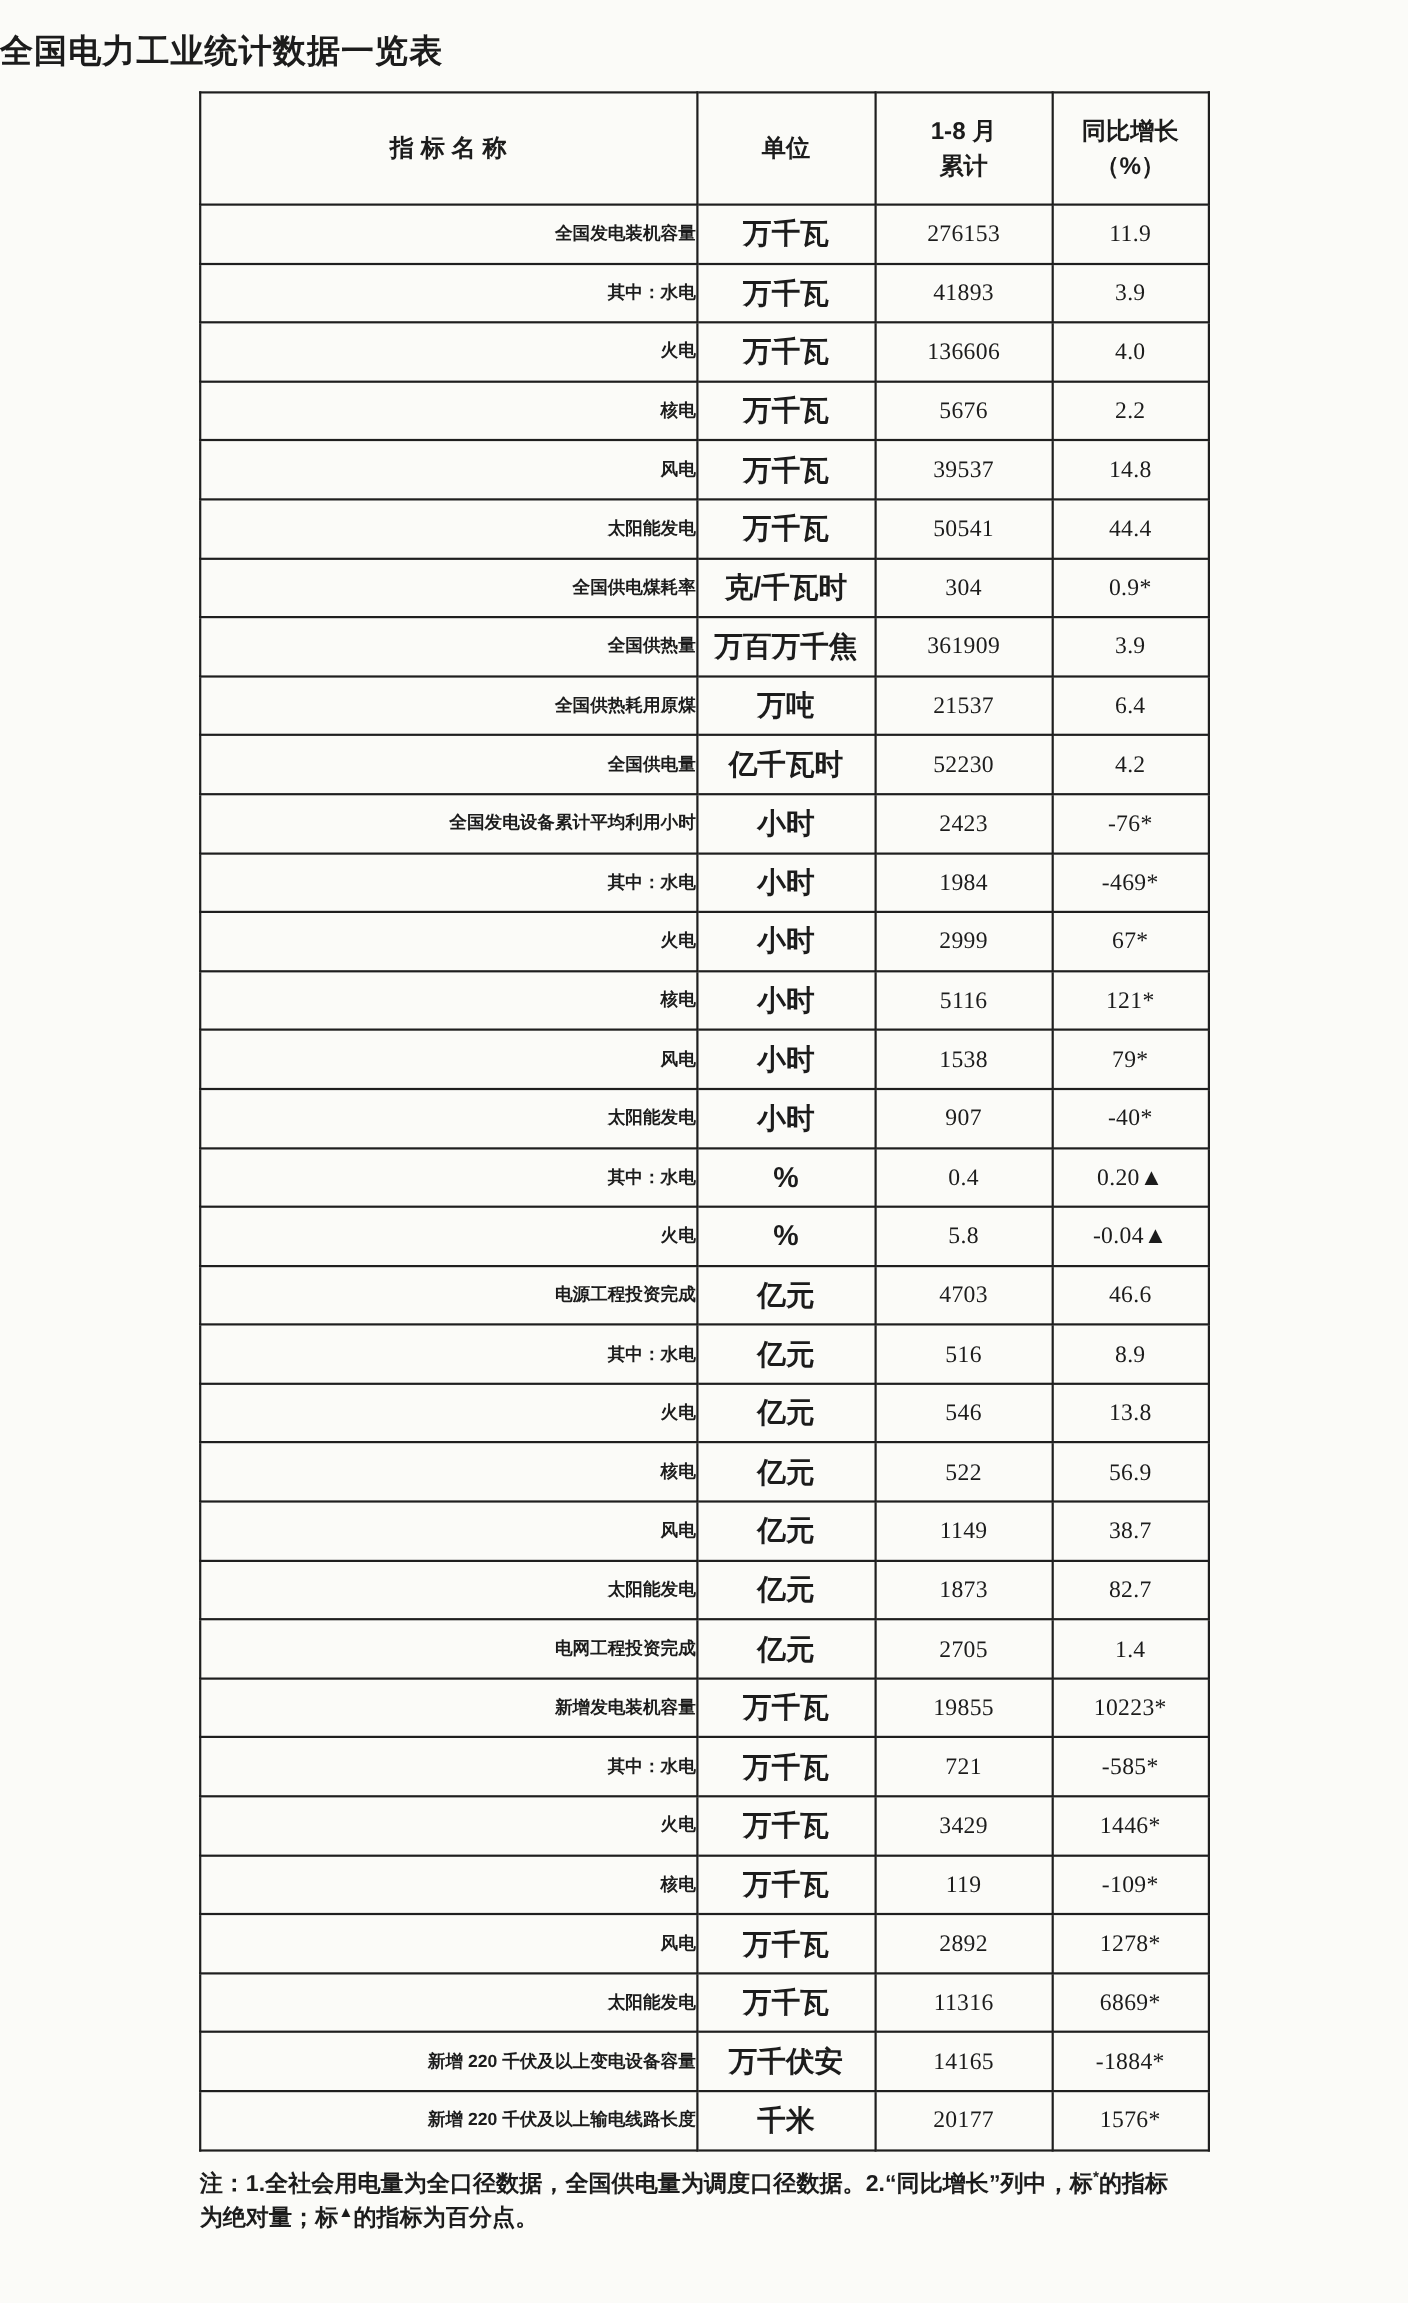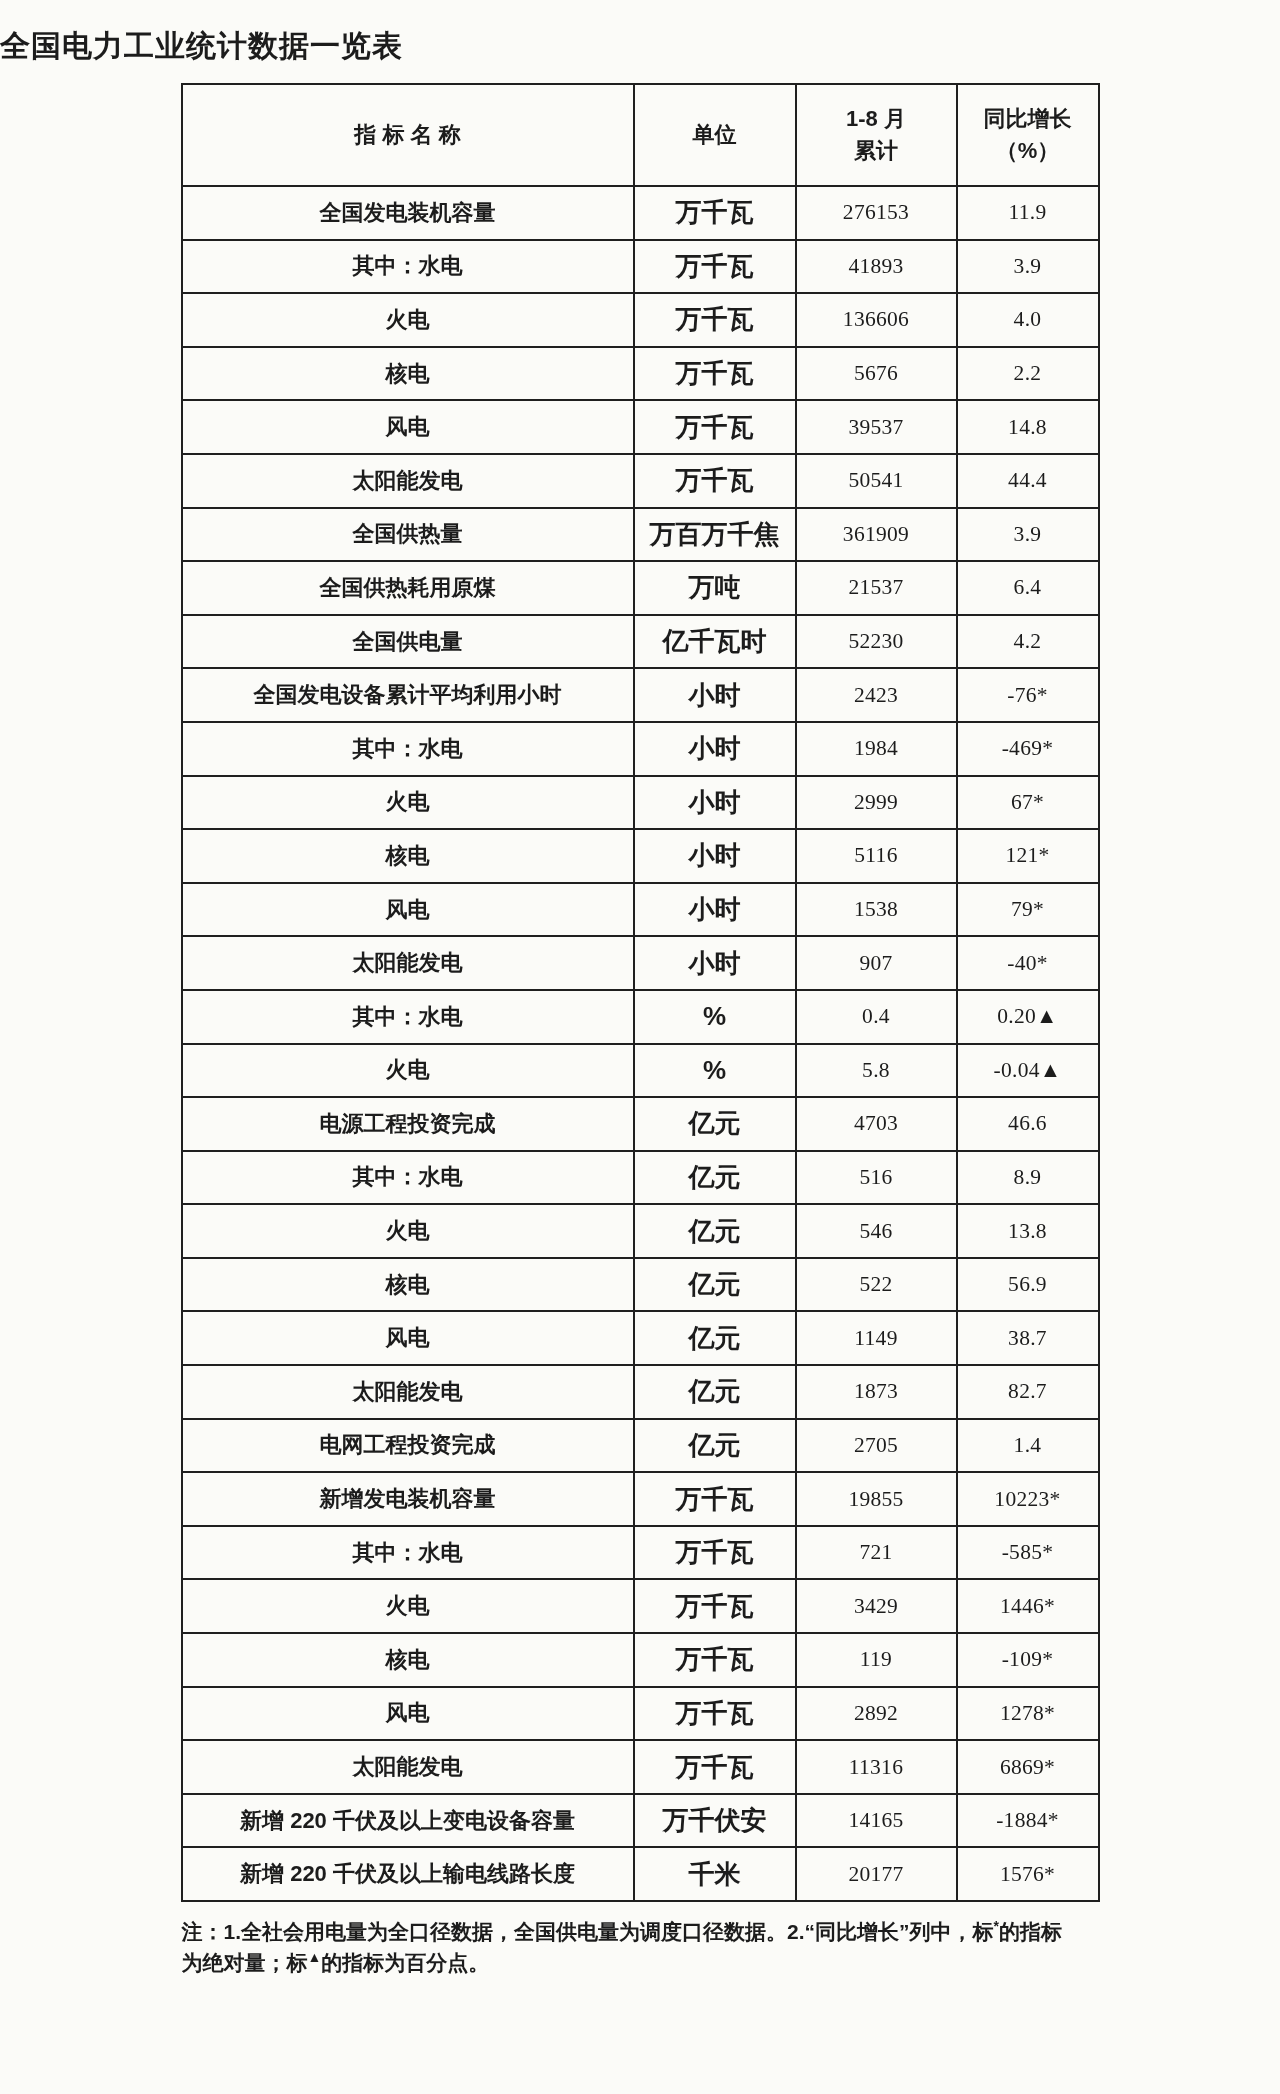--- a/index.html
+++ b/index.html
@@ -40,22 +40,22 @@
   thead tr{height:102px;border-radius:10px;}
   tbody tr{height:53.6px;}
   th{
     font-size:22px;
     font-weight:bold;
     text-align:center;
     line-height:1.45;
   }
   th .hline{display:block;}
   td.name{
-    text-align:center;
-    font-size:22px;
+    text-align:right;
+    font-size:16px;
     font-weight:600;
     white-space:nowrap;
   }
   td.ind0{padding-left:11px;}
   td.ind1{padding-left:56px;margin-left:12px;}
   td.ind2{padding-left:116px;}
   td.unit{
     text-align:center;
     font-size:26px;
     font-weight:600;
@@ -143,20 +143,26 @@
           <td class="val">39537</td>
           <td class="growth">14.8</td>
         </tr>
         <tr>
           <td class="name ind2">太阳能发电</td>
           <td class="unit">万千瓦</td>
           <td class="val">50541</td>
           <td class="growth">44.4</td>
         </tr>
         <tr>
+          <td class="name ind0">全国供电煤耗率</td>
+          <td class="unit">克/千瓦时</td>
+          <td class="val">304</td>
+          <td class="growth">0.9*</td>
+        </tr>
+        <tr>
           <td class="name ind0">全国供热量</td>
           <td class="unit">万百万千焦</td>
           <td class="val">361909</td>
           <td class="growth">3.9</td>
         </tr>
         <tr>
           <td class="name ind0">全国供热耗用原煤</td>
           <td class="unit">万吨</td>
           <td class="val">21537</td>
           <td class="growth">6.4</td>

